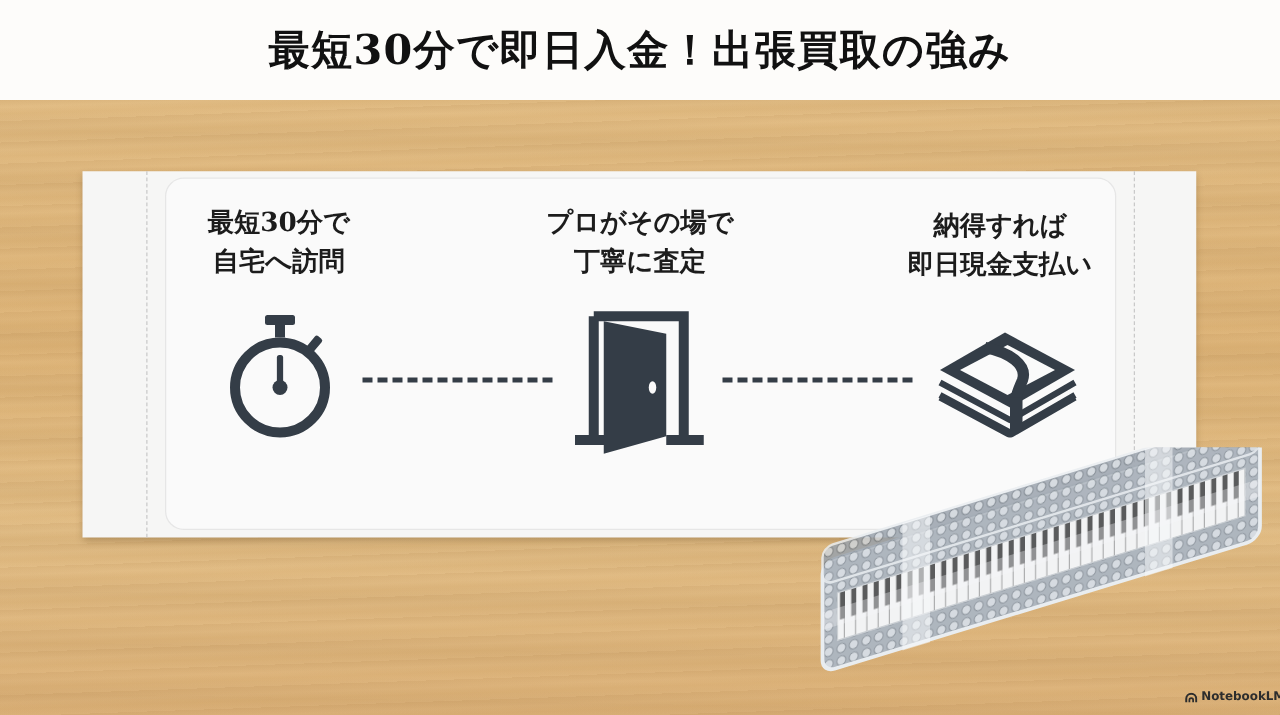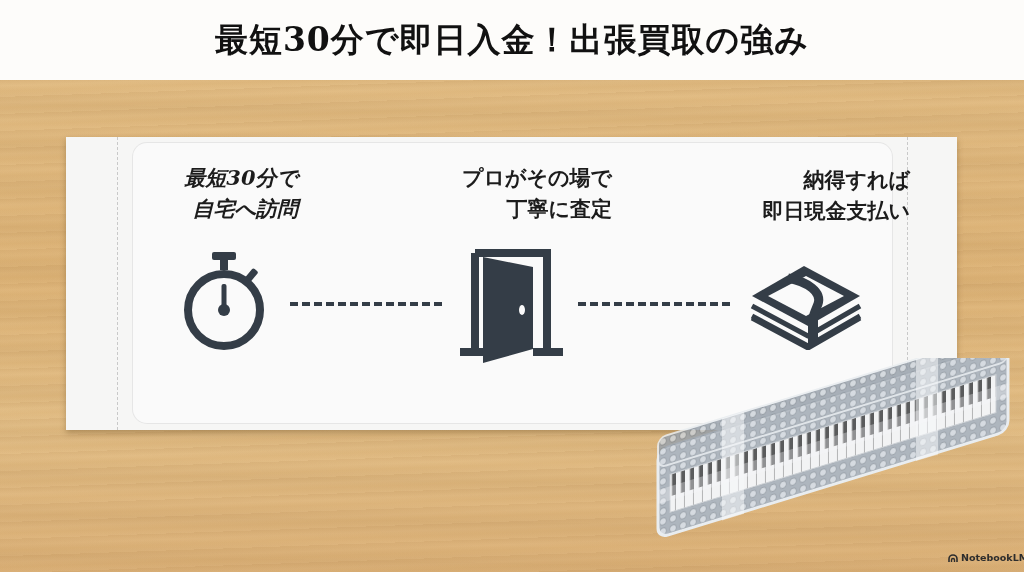--- a/index.html
+++ b/index.html
@@ -9,42 +9,42 @@
   .wood{position:absolute;left:0;top:80px;width:1024px;height:492px;
     background:
       repeating-linear-gradient(178deg, rgba(160,110,50,0.10) 0px, rgba(160,110,50,0.0) 6px, rgba(200,150,80,0.12) 11px, rgba(160,110,50,0.0) 17px),
       repeating-linear-gradient(181deg, rgba(120,80,30,0.07) 0px, rgba(0,0,0,0) 23px, rgba(120,80,30,0.06) 41px),
       linear-gradient(180deg,#e2bd85 0%,#deb57a 40%,#e3bf88 70%,#dcb27a 100%);}
   .paper{position:absolute;left:66px;top:137px;width:891px;height:293px;background:#f6f6f5;box-shadow:0 3px 6px rgba(90,60,20,0.35);}
   .perf{position:absolute;top:0;height:293px;width:0;border-left:1.5px dashed #c9c9c9;}
   .perf.left{left:51px;}
   .perf.right{left:841px;}
   .panel{position:absolute;left:67px;top:6px;width:759px;height:280px;background:#fafafa;border-radius:14px;box-shadow:0 0 0 1px #e6e6e6;}
-  .step-label{position:absolute;font-family:"DejaVu Serif",serif;font-weight:bold;font-size:21px;line-height:31px;color:#1c1c1c;text-align:right;white-space:pre;}
+  .step-label{position:absolute;font-family:"DejaVu Serif",serif;font-weight:bold;font-size:21px;line-height:31px;color:#1c1c1c;text-align:center;white-space:pre;}
   .icon{position:absolute;}
   .dash{position:absolute;height:0;border-top:4px dashed #343d47;}
   .keyboard{position:absolute;left:648px;top:358px;}
   .brand{position:absolute;left:948px;top:552px;font-family:"DejaVu Sans",sans-serif;font-size:9.5px;font-weight:bold;color:#2d2d2d;display:flex;align-items:center;gap:3px;}
 </style>
 </head>
 <body>
 
 <div class="title-band">
   <div class="title">最短30分で即日入金！出張買取の強み</div>
 </div>
 
 <div class="wood"></div>
 
 <div class="paper">
   <div class="perf left"></div>
   <div class="perf right"></div>
   <div class="panel"></div>
 </div>
 
-<div class="step-label" style="left:148px;top:162px;width:150px;text-align:right;font-style:italic;">最短30分で
+<div class="step-label" style="left:148px;top:162px;width:150px;text-align:center;">最短30分で
 自宅へ訪問</div>
 <svg class="icon" style="left:178px;top:250px;" width="92" height="102" viewBox="0 0 92 102">
   <rect x="34" y="2" width="24" height="8" rx="2" fill="#343d47"></rect>
   <rect x="42" y="8" width="8" height="12" fill="#343d47"></rect>
   <rect x="70" y="18" width="7" height="14" rx="2" transform="rotate(40 73 25)" fill="#343d47"></rect>
   <circle cx="46" cy="60" r="36" fill="none" stroke="#343d47" stroke-width="8"></circle>
   <rect x="43.5" y="34" width="5" height="26" rx="2" fill="#343d47"></rect>
   <circle cx="46" cy="60" r="6" fill="#343d47"></circle>
 </svg>
 

